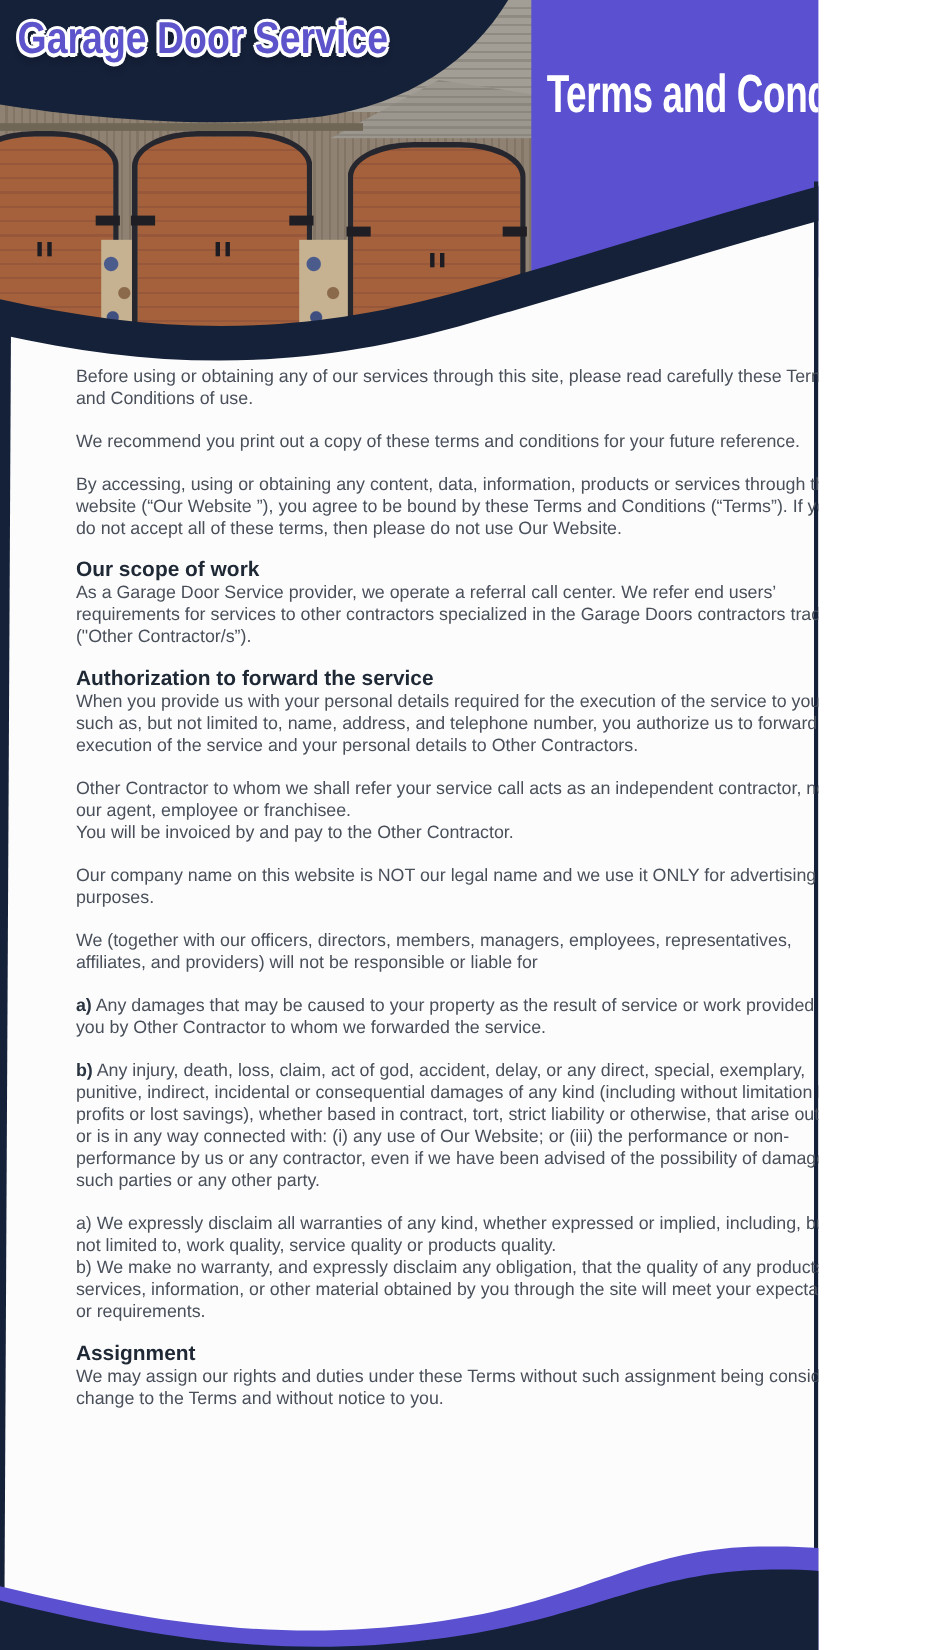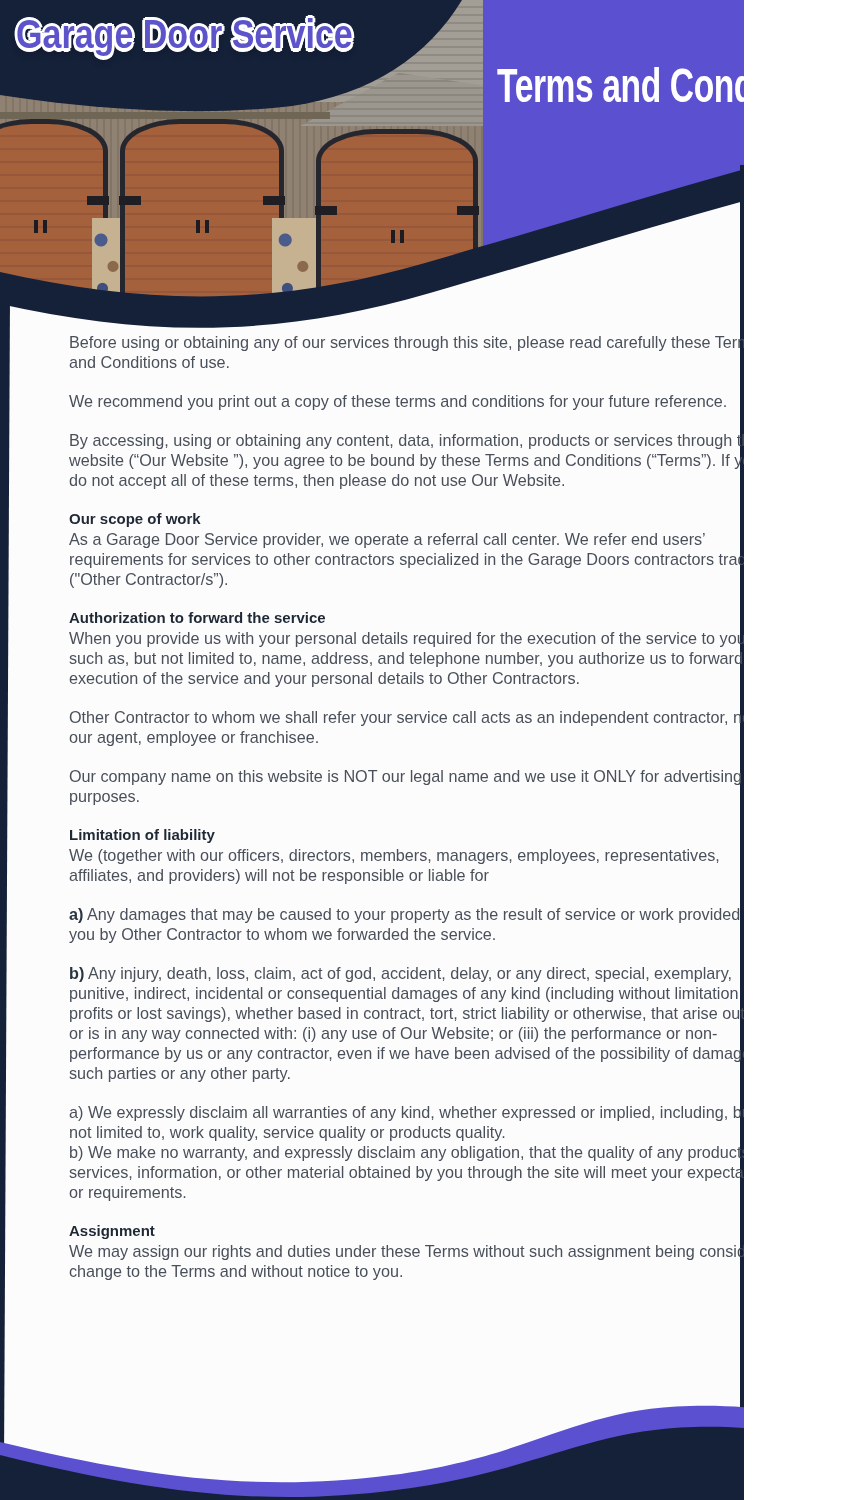--- a/index.html
+++ b/index.html
@@ -52,21 +52,21 @@
     transform:scale(.92,1.1);transform-origin:left top;
     text-shadow:-2px -2px 0 #fff,2px -2px 0 #fff,-2px 2px 0 #fff,2px 2px 0 #fff,
       0 -3px 0 #fff,0 3px 0 #fff,-3px 0 0 #fff,3px 0 0 #fff,0 5px 7px rgba(10,15,40,.45);}
   .hero-title{position:absolute;left:497px;top:58px;margin:0;font-size:42px;font-weight:bold;
     color:#ffffff;white-space:nowrap;letter-spacing:-.5px;
     transform:scale(.8,1.16);transform-origin:left top;}
   
   .terms{position:absolute;left:69px;top:332px;width:712px;
     color:#4a505a;font-size:16.2px;line-height:20px;}
   .blk{margin:0 0 19px 0;}
-  .hd{margin:0;font-size:15px;line-height:20px;font-weight:bold;color:#1f2835;}
+  .hd{margin:0;font-size:19px;line-height:20px;font-weight:bold;color:#1f2835;}
   .lead{font-weight:bold;color:#2a3340;}
 </style>
 </head>
 <body>
 
 <div class="page">
 
   <div class="photo">
     <div class="ph-roof"></div>
     <div class="ph-gable"></div>
@@ -112,26 +112,26 @@
       <div>As a Garage Door Service provider, we operate a referral call center. We refer end users’ requirements for services to other contractors specialized in the Garage Doors contractors trade ("Other Contractor/s”).</div>
     </div>
 
     <div class="blk">
       <h3 class="hd">Authorization to forward the service</h3>
       <div>When you provide us with your personal details required for the execution of the service to you, such as, but not limited to, name, address, and telephone number, you authorize us to forward the execution of the service and your personal details to Other Contractors.</div>
     </div>
 
     <div class="blk">
       <div>Other Contractor to whom we shall refer your service call acts as an independent contractor, not our agent, employee or franchisee.</div>
+      <div>You will be invoiced by and pay to the Other Contractor.</div>
     </div>
 
     <p class="blk">Our company name on this website is NOT our legal name and we use it ONLY for advertising purposes.</p>
 
     <div class="blk">
-      <h3 class="hd">Limitation of liability</h3>
       <div>We (together with our officers, directors, members, managers, employees, representatives, affiliates, and providers) will not be responsible or liable for</div>
     </div>
 
     <p class="blk"><strong class="lead">a)</strong><span> Any damages that may be caused to your property as the result of service or work provided to you by Other Contractor to whom we forwarded the service.</span></p>
 
     <p class="blk"><strong class="lead">b)</strong><span> Any injury, death, loss, claim, act of god, accident, delay, or any direct, special, exemplary, punitive, indirect, incidental or consequential damages of any kind (including without limitation lost profits or lost savings), whether based in contract, tort, strict liability or otherwise, that arise out of or is in any way connected with: (i) any use of Our Website; or (iii) the performance or non-performance by us or any contractor, even if we have been advised of the possibility of damages to such parties or any other party.</span></p>
 
     <div class="blk">
       <div>a) We expressly disclaim all warranties of any kind, whether expressed or implied, including, but not limited to, work quality, service quality or products quality.</div>
       <div>b) We make no warranty, and expressly disclaim any obligation, that the quality of any products, services, information, or other material obtained by you through the site will meet your expectations or requirements.</div>

